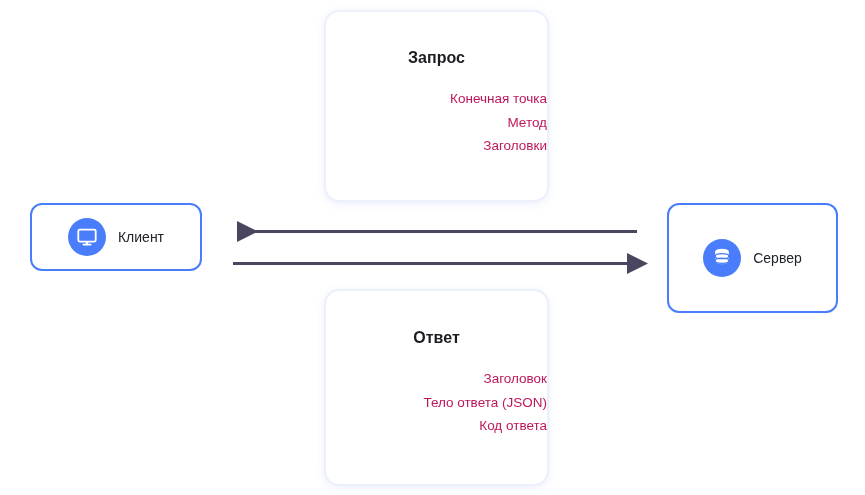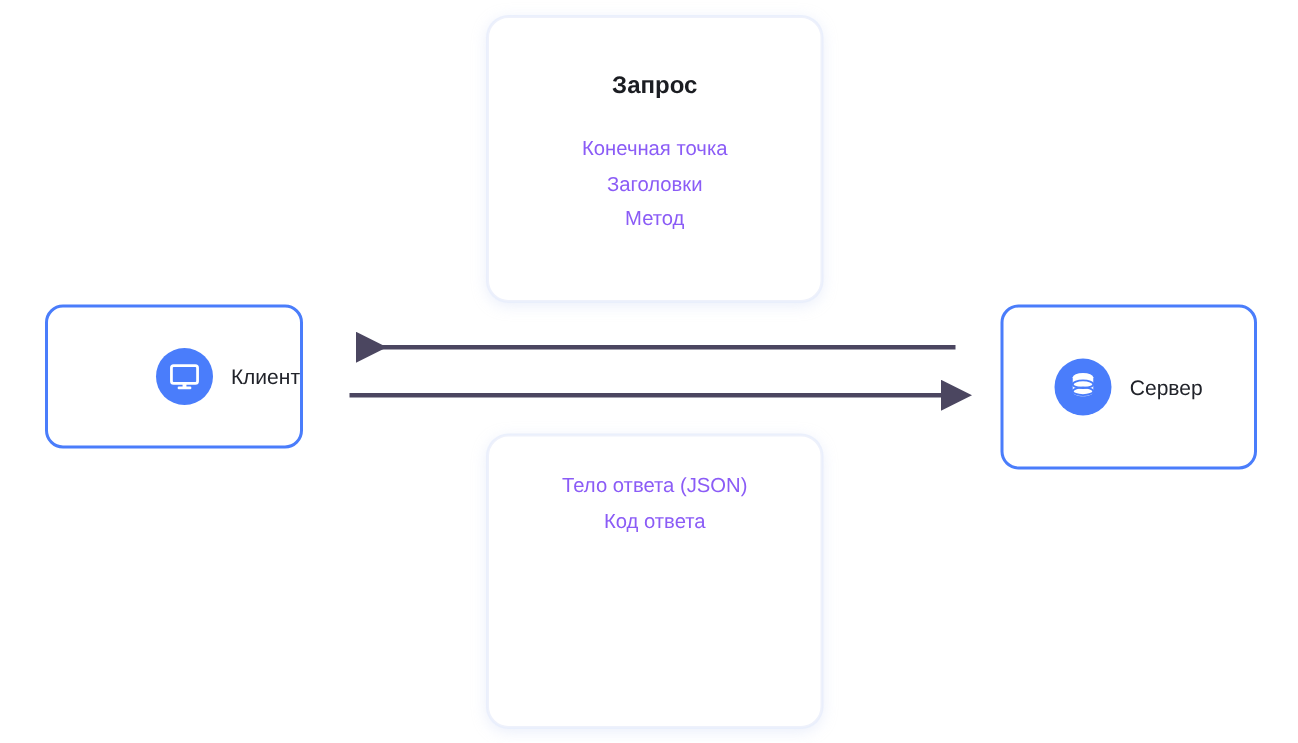--- a/index.html
+++ b/index.html
@@ -25,21 +25,21 @@
     position: absolute;
     box-sizing: border-box;
     border: 2px solid #4a7dfb;
     border-radius: 12px;
     background: #ffffff;
     display: flex;
     align-items: center;
     justify-content: center;
     gap: 12px;
   }
-  #client-box { left: 30px;  top: 203px; width: 172px; height: 96px; justify-content: flex-end; }
+  #client-box { left: 30px;  top: 203px; width: 172px; height: 68px; }
   #server-box { left: 667px; top: 203px; width: 171px; height: 110px; }
 
   .node-icon {
     width: 38px;
     height: 38px;
     border-radius: 50%;
     background: #4a7dfb;
     display: flex;
     align-items: center;
     justify-content: center;
@@ -81,41 +81,44 @@
     line-height: 1;
   }
   #request-card  .card-title { margin-top: 38px; }
   #response-card .card-title { margin-top: 39px; }
 
   .card-items {
     margin-top: 21px;
   }
   .card-item {
     font-size: 13.5px;
-    color: #8b5cf6;
+    color: #be185d;
     line-height: 23.5px;
     white-space: nowrap;
+    text-align: right;
   }
 </style>
 </head>
 <body>
 
 <div id="canvas">
 
   <div class="info-card" id="request-card">
     <div class="card-title">Запрос</div>
     <div class="card-items">
       <div class="card-item">Конечная точка</div>
+      <div class="card-item">Метод</div>
       <div class="card-item">Заголовки</div>
-      <div class="card-item">Метод</div>
     </div>
   </div>
 
   <div class="info-card" id="response-card">
+    <div class="card-title">Ответ</div>
     <div class="card-items">
+      <div class="card-item">Заголовок</div>
       <div class="card-item">Тело ответа (JSON)</div>
       <div class="card-item">Код ответа</div>
     </div>
   </div>
 
   <div class="node-box" id="client-box">
     <span class="node-icon">
       <svg width="22" height="22" viewBox="0 0 24 24" aria-hidden="true">
         <rect x="2.5" y="4" width="19" height="13" rx="1.6" fill="none" stroke="#ffffff" stroke-width="2"></rect>
         <rect x="10.6" y="17" width="2.8" height="2.8" fill="#ffffff"></rect>

